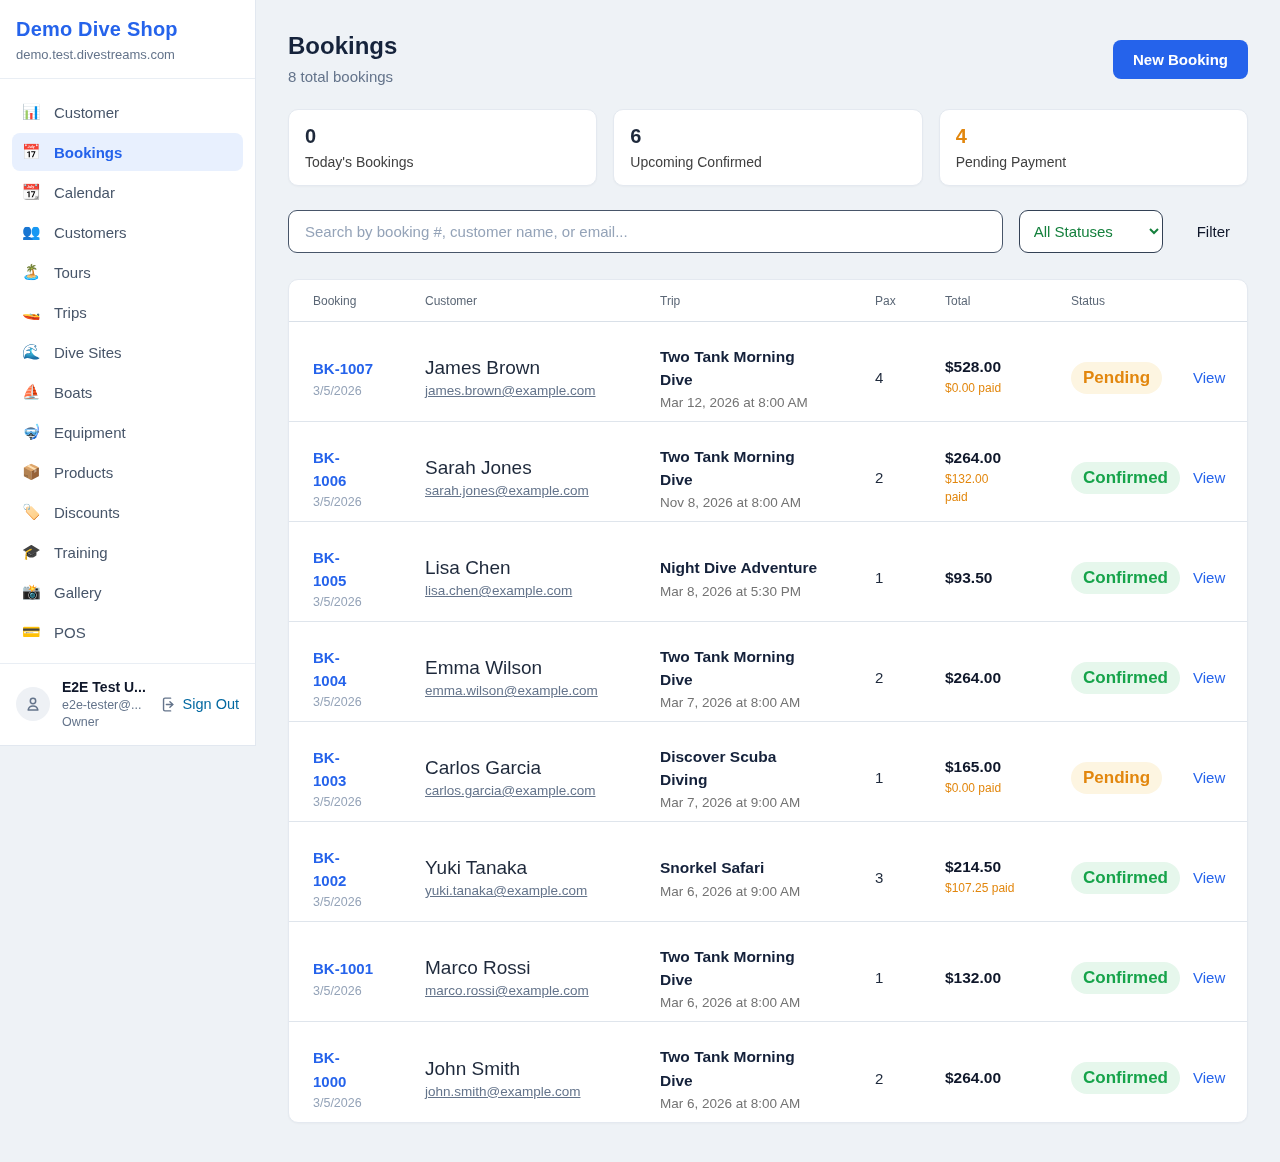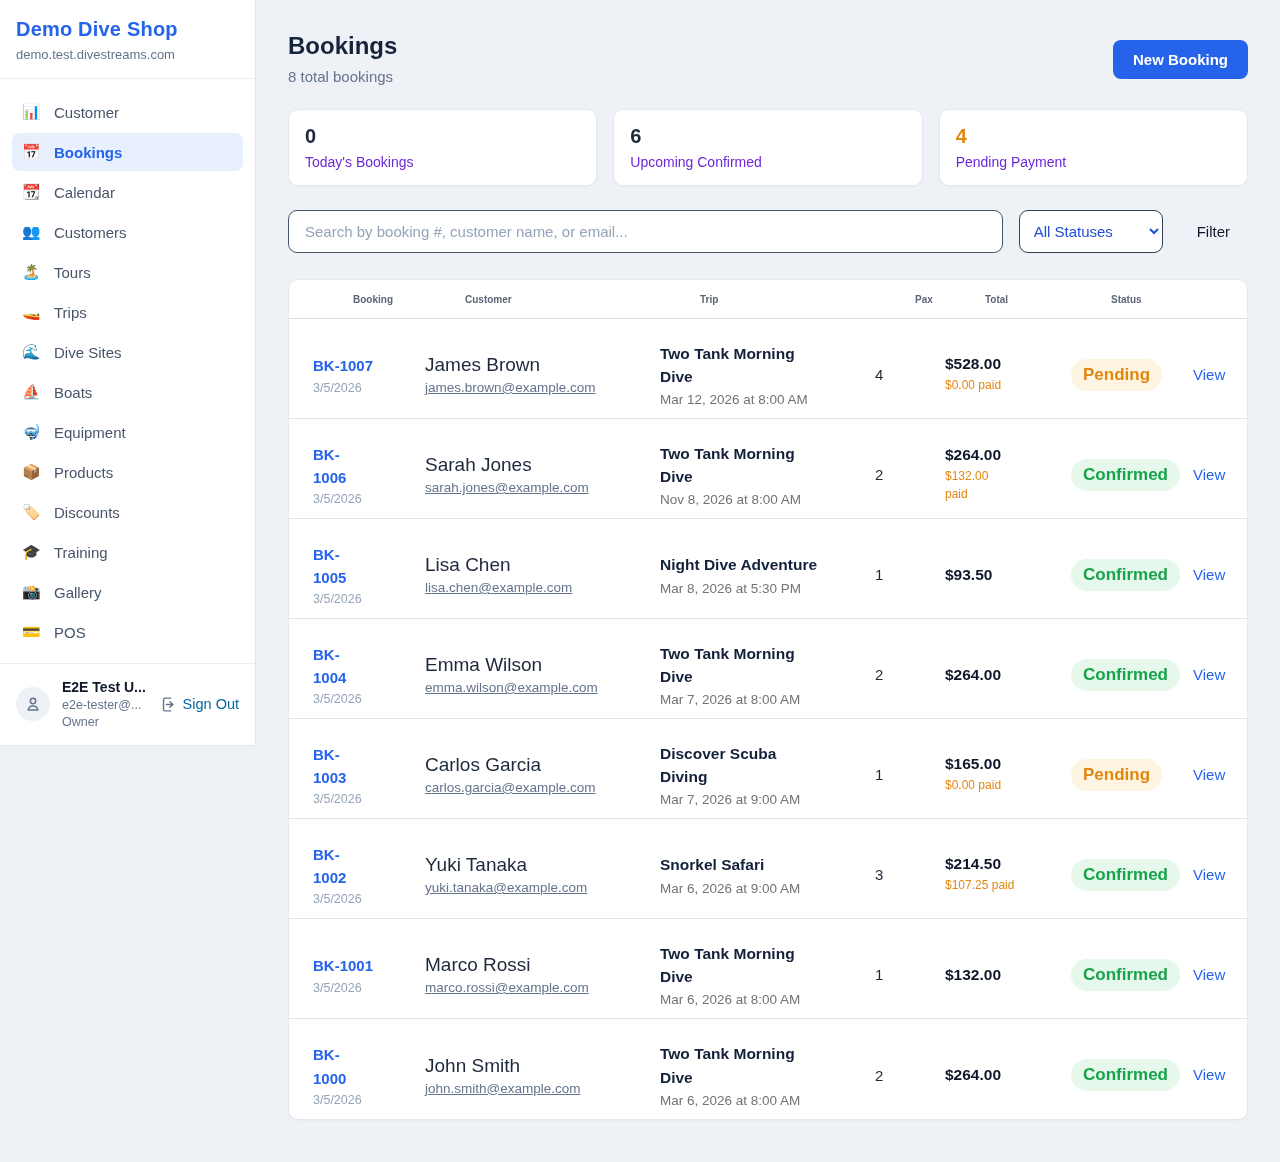--- a/index.html
+++ b/index.html
@@ -55,47 +55,47 @@
     font-family: inherit; font-size: 15px; font-weight: 600;
     padding: 11px 20px; cursor: pointer; margin-top: 8px;
   }
 
   .stats { display: grid; grid-template-columns: 1fr 1fr 1fr; gap: 16px; margin-top: 24px; }
   .stat-card {
     background: #fff; border: 1px solid #e4e9f0; border-radius: 10px;
     padding: 15px 16px; box-shadow: 0 1px 2px rgba(15,23,42,0.03);
   }
   .stat-value { font-size: 20px; font-weight: 700; color: #1e293b; }
-  .stat-label { font-size: 14px; color: #6d28d9; margin-top: 6px; }
+  .stat-label { font-size: 14px; color: #404040; margin-top: 6px; }
 
   .filter-row { display: flex; align-items: center; margin-top: 24px; gap: 16px; }
   .search-input {
     flex: 1; height: 43px; border: 1.5px solid #475569; border-radius: 9px;
     background: #fff; padding: 0 16px; font-family: inherit; font-size: 15px; color: #1e293b;
   }
   .search-input::placeholder { color: #94a3b8; }
   .status-select {
     height: 43px; width: 144px; border: 1.5px solid #334155; border-radius: 9px;
-    background: #fff; font-family: inherit; font-size: 15px; color: #1d4ed8;
+    background: #fff; font-family: inherit; font-size: 15px; color: #15803d;
     padding: 0 10px;
   }
   .filter-label { font-size: 15px; color: #0f172a; margin-left: 18px; margin-right: 18px; }
 
   
   .table-card {
     margin-top: 26px; background: #fff; border: 1px solid #e4e9f0;
     border-radius: 10px; overflow: hidden; box-shadow: 0 1px 2px rgba(15,23,42,0.03);
   }
   .tgrid {
     display: grid;
     grid-template-columns: 112px 235px 215px 70px 126px 122px 1fr;
     padding: 0 24px; align-items: center;
   }
   .thead { padding-top: 14px; padding-bottom: 13px; border-bottom: 1px solid #d9e0e8; }
-  .th { font-size: 10px; color: #5b6776; font-weight: 700; margin-left: 40px; }
+  .th { font-size: 12px; color: #5b6776; font-weight: 400; }
   .trow { min-height: 100px; border-bottom: 1px solid #dfe5ec; padding-top: 14px; padding-bottom: 2px; }
   .trow:last-child { border-bottom: none; }
 
   .bk-id { color: #2563eb; font-size: 15px; font-weight: 700; white-space: pre-line; line-height: 1.55; cursor: pointer; }
   .bk-date { color: #94a3b8; font-size: 12.5px; margin-top: 3px; }
   .cust-name { color: #1e293b; font-size: 19px; font-weight: 400; }
   .cust-email { color: #64748b; font-size: 13.5px; margin-top: 4px; text-decoration: underline; }
   .trip-name { color: #14213a; font-size: 15.5px; font-weight: 600; white-space: pre-line; line-height: 1.5; }
   .trip-when { color: #737373; font-size: 13.5px; margin-top: 4px; }
   .pax { font-size: 15px; color: #1e293b; }

